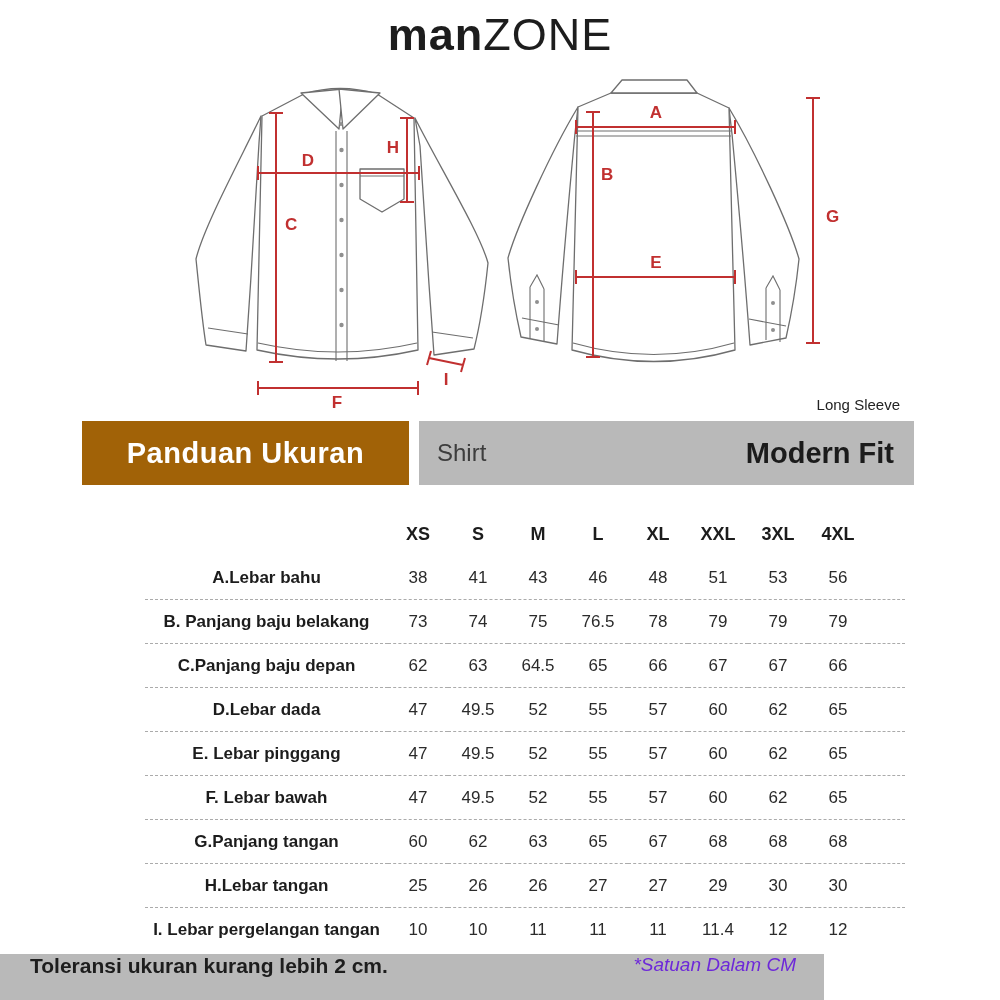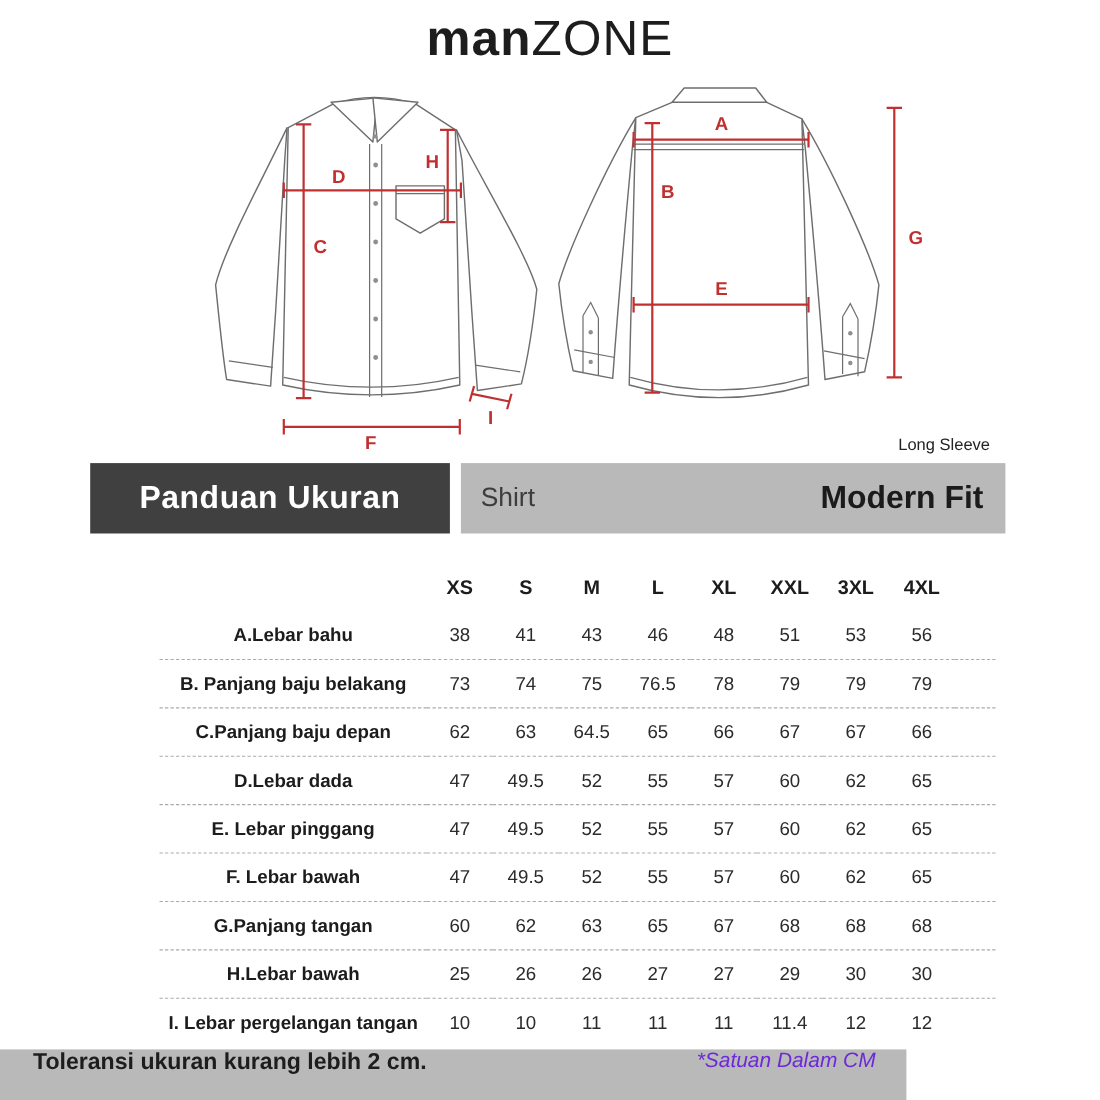--- a/index.html
+++ b/index.html
@@ -21,21 +21,21 @@
   .detail  { fill:none; stroke:#6e6e6e; stroke-width:1.1; }
   .btn     { fill:#8f8f8f; stroke:none; }
   .red     { stroke:#c13030; stroke-width:2; fill:none; }
   .mlabel  { font-family:"Liberation Sans",sans-serif; font-size:17px; font-weight:700; fill:#c13030; }
   .long-sleeve {
     position:absolute; top:396px; right:100px; font-size:15px; color:#232323;
   }
 
   
   .title-black {
-    position:absolute; left:82px; top:421px; width:327px; height:64px; background:#404040;
+    position:absolute; left:82px; top:421px; width:327px; height:64px; background:#a16207;
     color:#ffffff; display:flex; align-items:center; justify-content:center;
     font-size:29px; font-weight:700; letter-spacing:0.5px;
   }
   .title-gray {
     position:absolute; left:419px; top:421px; width:495px; height:64px; background:#b9b9b9;
     display:flex; align-items:center;
   }
   .category { font-size:24px; color:#3d3d3d; margin-left:18px; font-weight:400; }
   .fit { margin-left:auto; margin-right:20px; font-size:29px; font-weight:700; color:#1b1b1b; }
 
@@ -256,21 +256,21 @@
           <td class="cell">62</td>
           <td class="cell">63</td>
           <td class="cell">65</td>
           <td class="cell">67</td>
           <td class="cell">68</td>
           <td class="cell">68</td>
           <td class="cell">68</td>
           <td></td>
         </tr>
         <tr class="data-row">
-          <td class="row-label">H.Lebar bawah</td>
+          <td class="row-label">H.Lebar tangan</td>
           <td class="cell">25</td>
           <td class="cell">26</td>
           <td class="cell">26</td>
           <td class="cell">27</td>
           <td class="cell">27</td>
           <td class="cell">29</td>
           <td class="cell">30</td>
           <td class="cell">30</td>
           <td></td>
         </tr>

